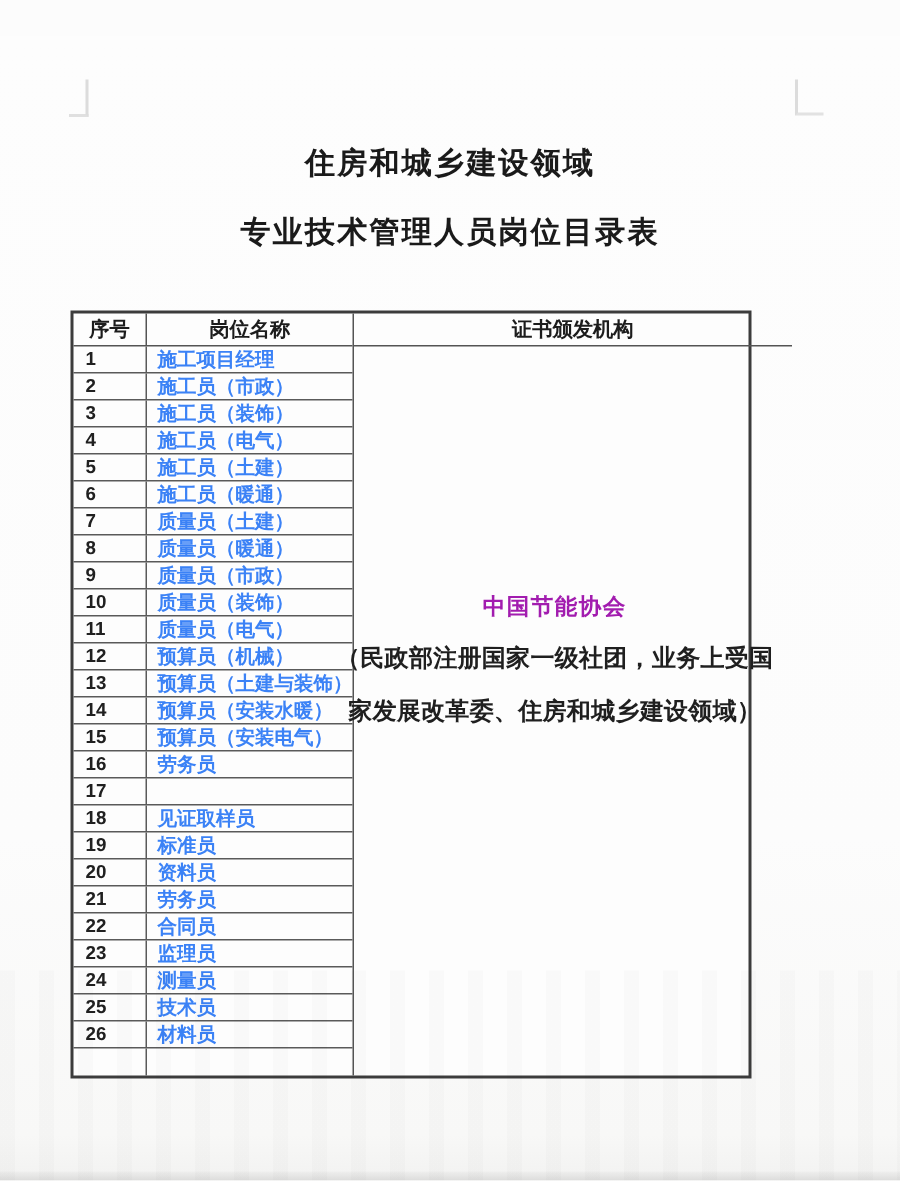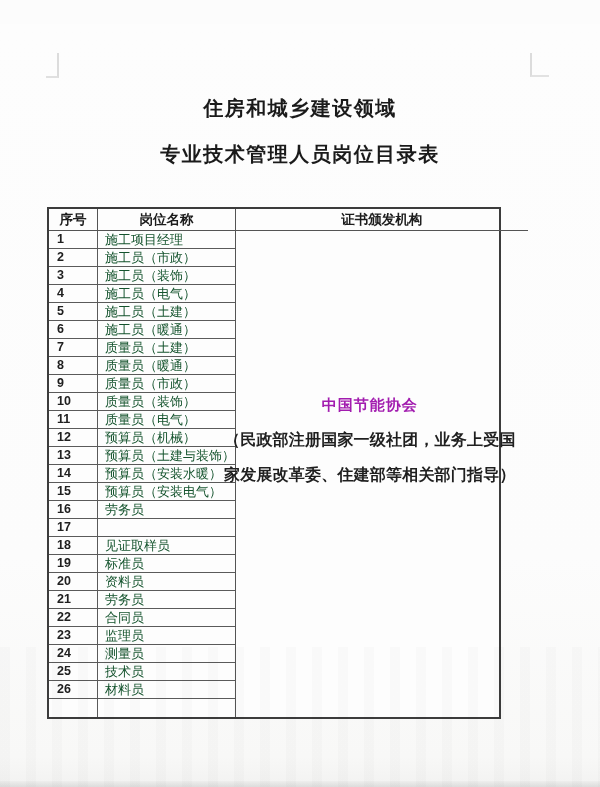--- a/index.html
+++ b/index.html
@@ -65,22 +65,22 @@
   .h-issuer{flex:1;}
 
   .rows{display:flex;flex-direction:column;}
   .trow{display:flex;height:18px;border-bottom:1px solid #5a5a5a;box-sizing:border-box;}
   .trow:last-child{border-bottom:none;}
   .c-no{
     width:49px;border-right:1px solid #5a5a5a;box-sizing:border-box;
     font-size:12.5px;font-weight:700;line-height:17px;padding-left:8px;color:#202020;
   }
   .c-pos{
-    flex:1;font-size:13px;font-weight:400;line-height:17px;
-    padding-left:7px;color:#14532d;white-space:nowrap;overflow:hidden;
+    flex:1;font-size:13px;font-weight:700;line-height:17px;
+    padding-left:7px;color:#3b82f6;white-space:nowrap;overflow:hidden;
   }
 
   .issuer-body{
     flex:1;display:flex;flex-direction:column;justify-content:center;align-items:center;
     padding-bottom:70px;box-sizing:border-box;
   }
   .issuer-inner{transform:translateX(-12px);text-align:center;}
   .issuer-name{
     font-size:15px;font-weight:700;line-height:35px;color:#a21caf;
     letter-spacing:1px;white-space:nowrap;
@@ -220,21 +220,21 @@
     </div>
 
     <div class="tbl-right">
       <div class="hrow" style="border-left:none;">
         <div class="hcell h-issuer">证书颁发机构</div>
       </div>
       <div class="issuer-body">
         <div class="issuer-inner">
           <div class="issuer-name">中国节能协会</div>
           <div class="issuer-note">（民政部注册国家一级社团，业务上受国</div>
-          <div class="issuer-note">家发展改革委、住建部等相关部门指导）</div>
+          <div class="issuer-note">家发展改革委、住房和城乡建设领域）</div>
         </div>
       </div>
     </div>
 
   </div>
 
   <div class="bottom-edge"></div>
 </div>
 
 </body></html>

